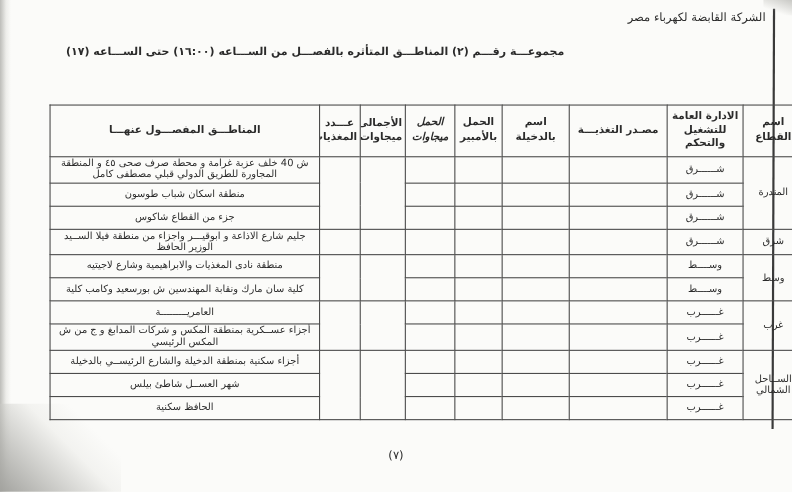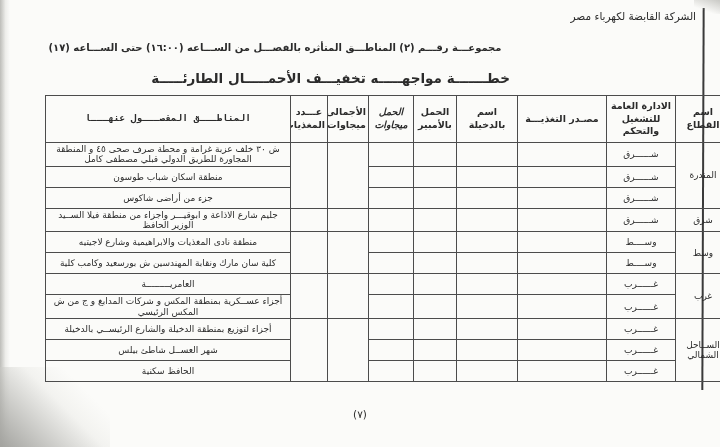--- a/index.html
+++ b/index.html
@@ -26,42 +26,42 @@
   }
   .corner-tr{
     position:absolute;right:0;top:0;width:26px;height:14px;
     background:linear-gradient(200deg,#c9c9c5,rgba(250,250,248,0) 70%);
   }
 
   .company-block{position:absolute;top:10px;right:24px;text-align:center;}
   .company-line{font-size:10.5px;line-height:1.2;margin-bottom:12px;white-space:nowrap;}
 
   .group-line{
-    position:absolute;top:42px;left:44px;width:462px;
-    font-size:10px;font-weight:bold;text-align:center;white-space:nowrap;
+    position:absolute;top:42px;left:60px;width:462px;
+    font-size:10px;font-weight:bold;text-align:left;white-space:nowrap;
   }
   .doc-title{
     position:absolute;top:70px;left:225px;width:285px;
     font-size:13.5px;font-weight:bold;text-align:center;white-space:nowrap;
   }
 
   table.main{
     position:absolute;top:95px;left:45px;width:640px;
     border-collapse:collapse;table-layout:fixed;
   }
   table.main th, table.main td{
     border:1px solid #4c4c4c;
     text-align:center;vertical-align:middle;
     padding:1px 2px;overflow:hidden;
   }
   table.main th{font-size:9.5px;font-weight:bold;height:44px;line-height:1.35;}
   table.main td{font-size:9px;height:18px;line-height:1.15;}
   .w-sector{width:50px;} .w-admin{width:64px;margin-top:11px;} .w-feed{width:84px;}
   .w-feeder{width:56px;} .w-amps{width:38px;} .w-mw{width:40px;font-style:italic;}
-  .w-total{width:36px;} .w-count{width:32px;} .w-areas{width:240px;font-family:Liberation Mono, monospace;}
+  .w-total{width:36px;} .w-count{width:32px;} .w-areas{width:240px;}
   td.c-area{font-size:8.5px;}
   td.c-sector{font-size:9.5px;}
 
   .page-number{
     position:absolute;top:408px;left:335px;width:50px;
     text-align:center;font-size:10.5px;
   }
 </style>
 </head>
 <body>
@@ -72,21 +72,20 @@
   <div class="corner-bl"></div>
   <div class="edge-right-line"></div>
   <div class="corner-tr"></div>
 
   <div class="company-block">
     <div class="company-line">الشركة القابضة لكهرباء مصر</div>
   </div>
 
   <div class="group-line">مجموعـــة رقـــم (٢) المناطـــق المتأثره بالفصـــل من الســـاعه (١٦:٠٠) حتى الســـاعه (١٧)</div>
 
-  <div class="doc-title">خطـــــــة مواجهـــــه تخفيـــف الأحمـــــال الطارئـــــة</div>
 
   <table class="main" dir="rtl">
     <thead>
       <tr>
         <th class="w-sector">اسم القطاع</th>
         <th class="w-admin">الادارة العامة للتشغيل والتحكم</th>
         <th class="w-feed">مصـدر التغذيـــة</th>
         <th class="w-feeder">اسم بالدخيلة</th>
         <th class="w-amps">الحمل بالأمبير</th>
         <th class="w-mw">الحمل ميجاوات</th>
@@ -98,37 +97,37 @@
     <tbody id="table-body">
         <tr>
           <td class="c-sector" rowspan="3">المندرة</td>
           <td class="c-admin">شــــــرق</td>
           <td class="c-feed"></td>
           <td class="c-feeder"></td>
           <td class="c-amps"></td>
           <td class="c-mw"></td>
           <td class="c-total" rowspan="3"></td>
           <td class="c-count" rowspan="3"></td>
-          <td class="c-area">ش ٣٠ خلف عزبة غرامة و محطة صرف صحى ٤٥ و المنطقة المجاورة للطريق الدولي قبلي مصطفى كامل</td>
+          <td class="c-area">ش 40 خلف عزبة غرامة و محطة صرف صحى ٤٥ و المنطقة المجاورة للطريق الدولي قبلي مصطفى كامل</td>
         </tr>
         <tr>
           <td class="c-admin">شــــــرق</td>
           <td class="c-feed"></td>
           <td class="c-feeder"></td>
           <td class="c-amps"></td>
           <td class="c-mw"></td>
           <td class="c-area">منطقة اسكان شباب طوسون</td>
         </tr>
         <tr>
           <td class="c-admin">شــــــرق</td>
           <td class="c-feed"></td>
           <td class="c-feeder"></td>
           <td class="c-amps"></td>
           <td class="c-mw"></td>
-          <td class="c-area">جزء من أراضى شاكوس</td>
+          <td class="c-area">جزء من القطاع شاكوس</td>
         </tr>
         <tr>
           <td class="c-sector" rowspan="1">شرق</td>
           <td class="c-admin">شــــــرق</td>
           <td class="c-feed"></td>
           <td class="c-feeder"></td>
           <td class="c-amps"></td>
           <td class="c-mw"></td>
           <td class="c-total" rowspan="1"></td>
           <td class="c-count" rowspan="1"></td>
@@ -174,21 +173,21 @@
         </tr>
         <tr>
           <td class="c-sector" rowspan="3">الســاحل الشمالي</td>
           <td class="c-admin">غــــــرب</td>
           <td class="c-feed"></td>
           <td class="c-feeder"></td>
           <td class="c-amps"></td>
           <td class="c-mw"></td>
           <td class="c-total" rowspan="3"></td>
           <td class="c-count" rowspan="3"></td>
-          <td class="c-area">أجزاء لتوزيع بمنطقة الدخيلة والشارع الرئيســي بالدخيلة</td>
+          <td class="c-area">أجزاء سكنية بمنطقة الدخيلة والشارع الرئيســي بالدخيلة</td>
         </tr>
         <tr>
           <td class="c-admin">غــــــرب</td>
           <td class="c-feed"></td>
           <td class="c-feeder"></td>
           <td class="c-amps"></td>
           <td class="c-mw"></td>
           <td class="c-area">شهر العســل شاطئ بيلس</td>
         </tr>
         <tr>

